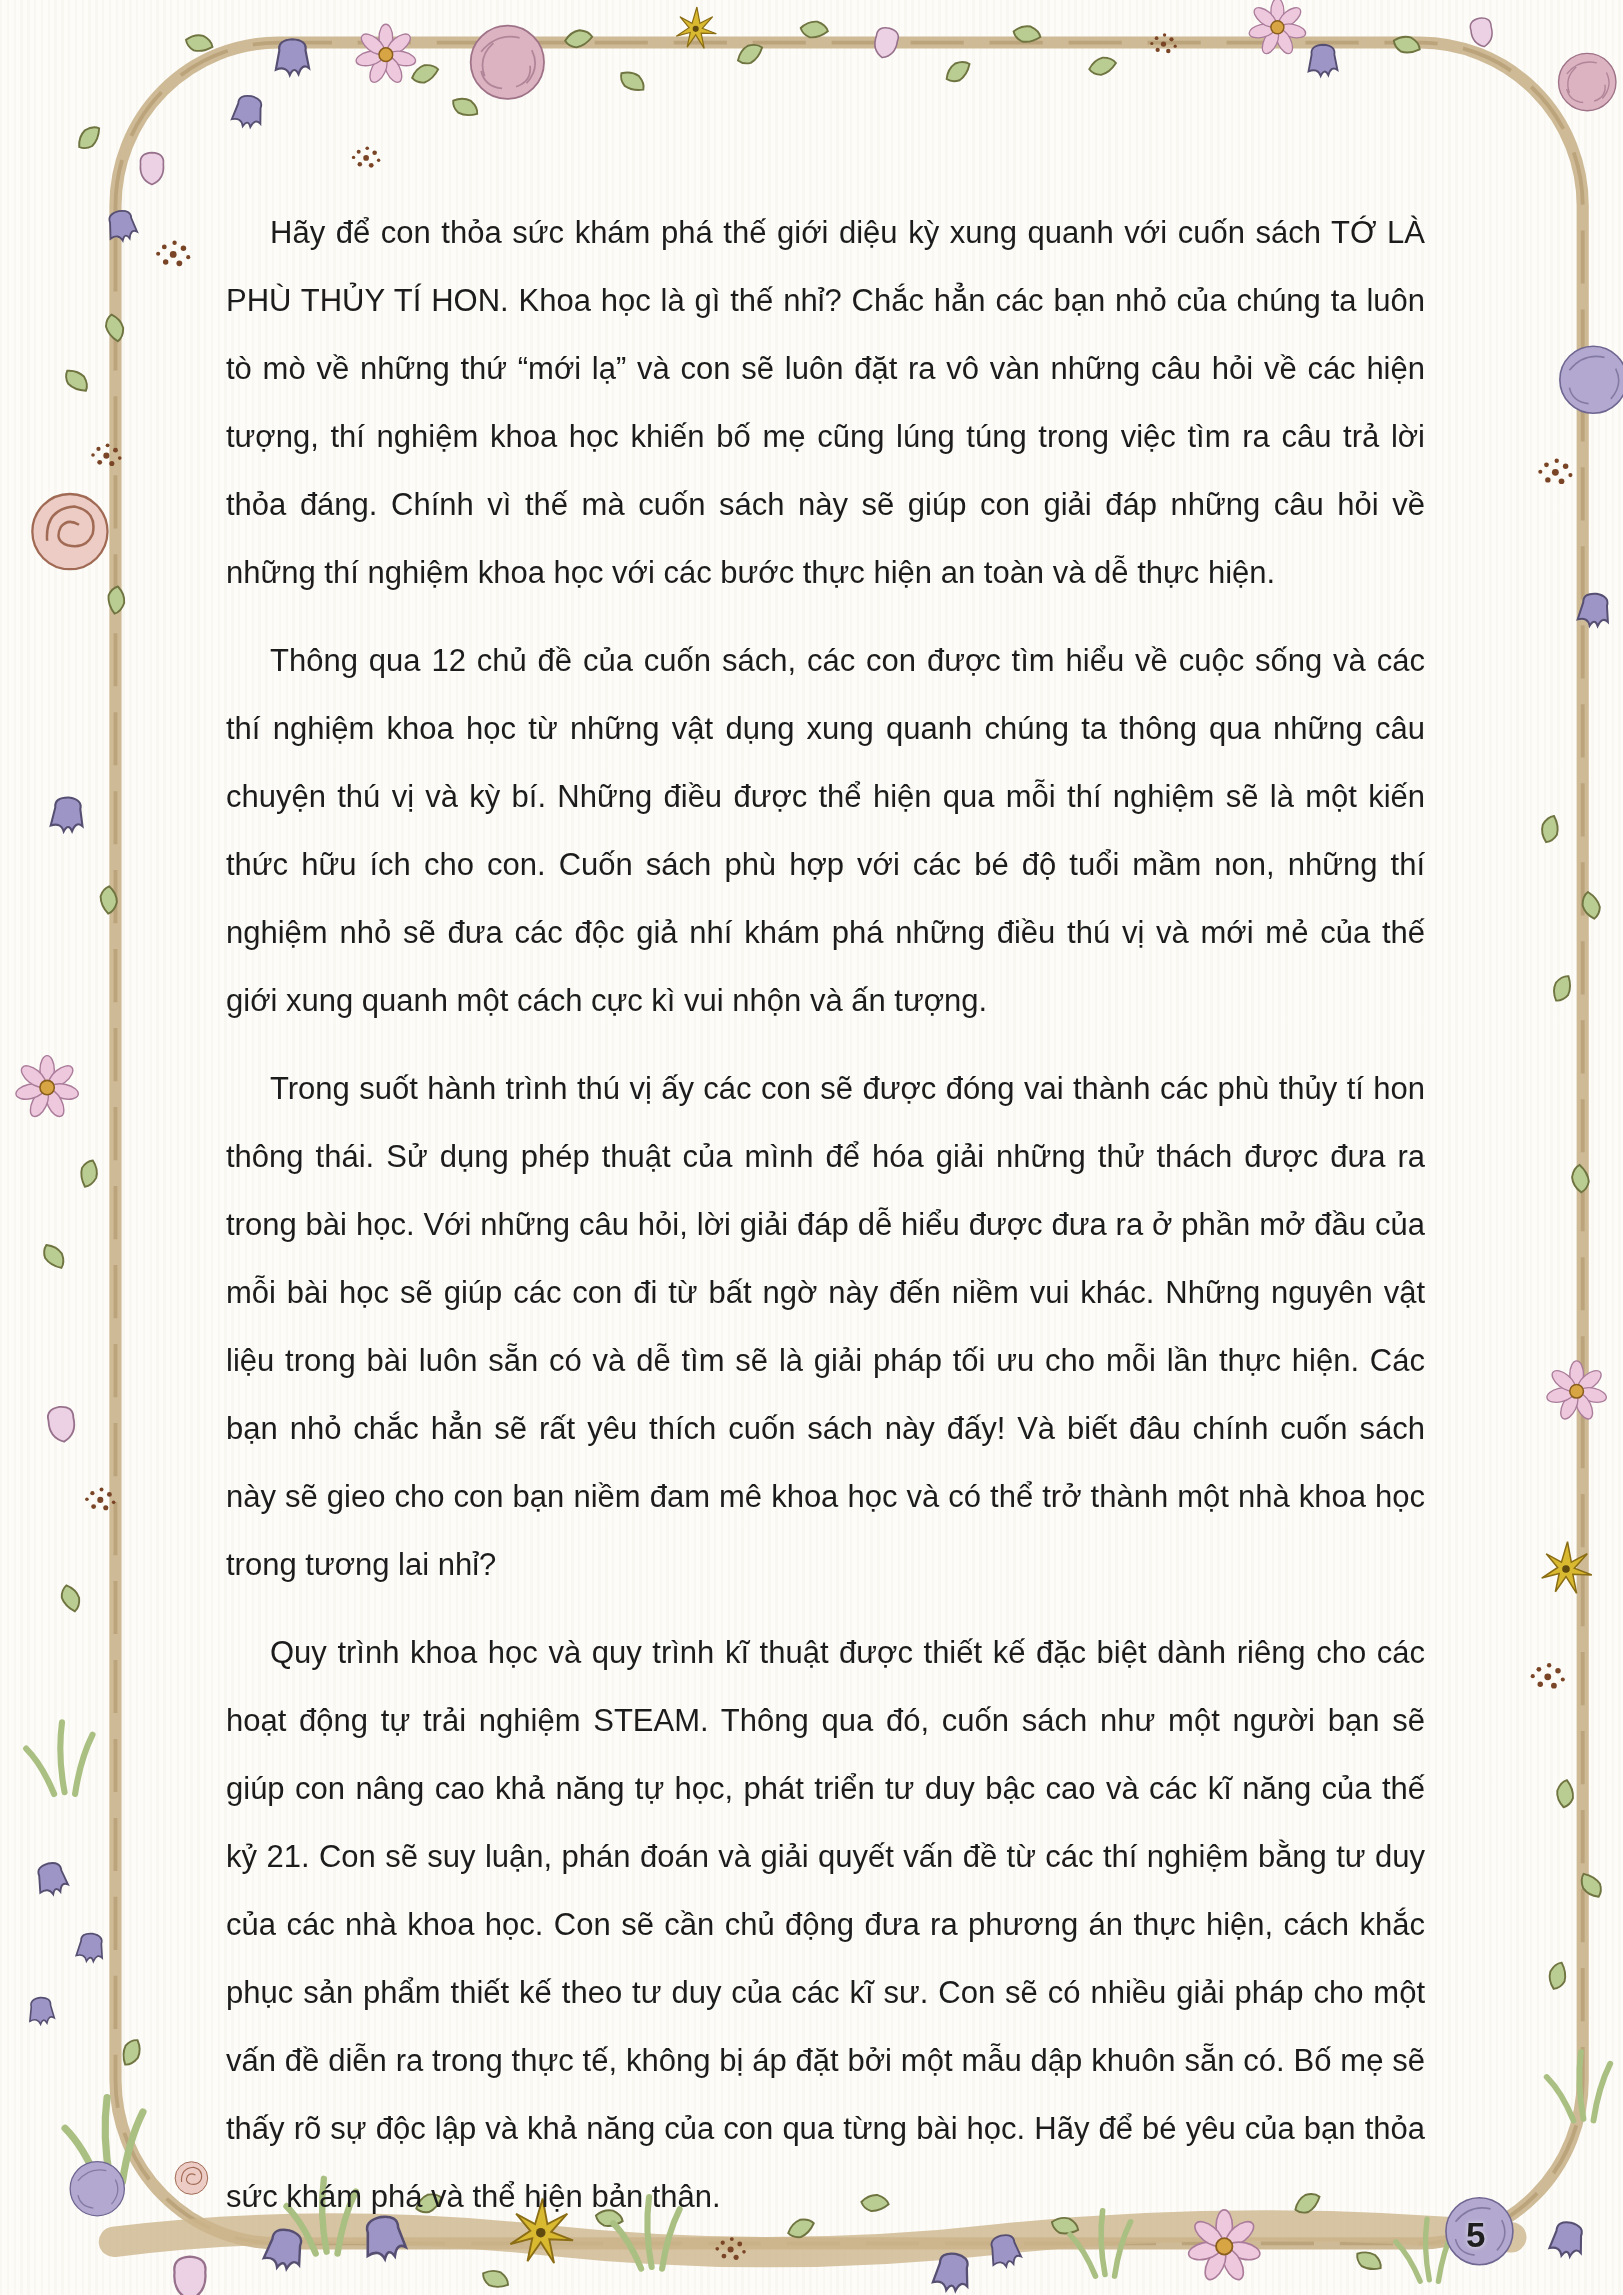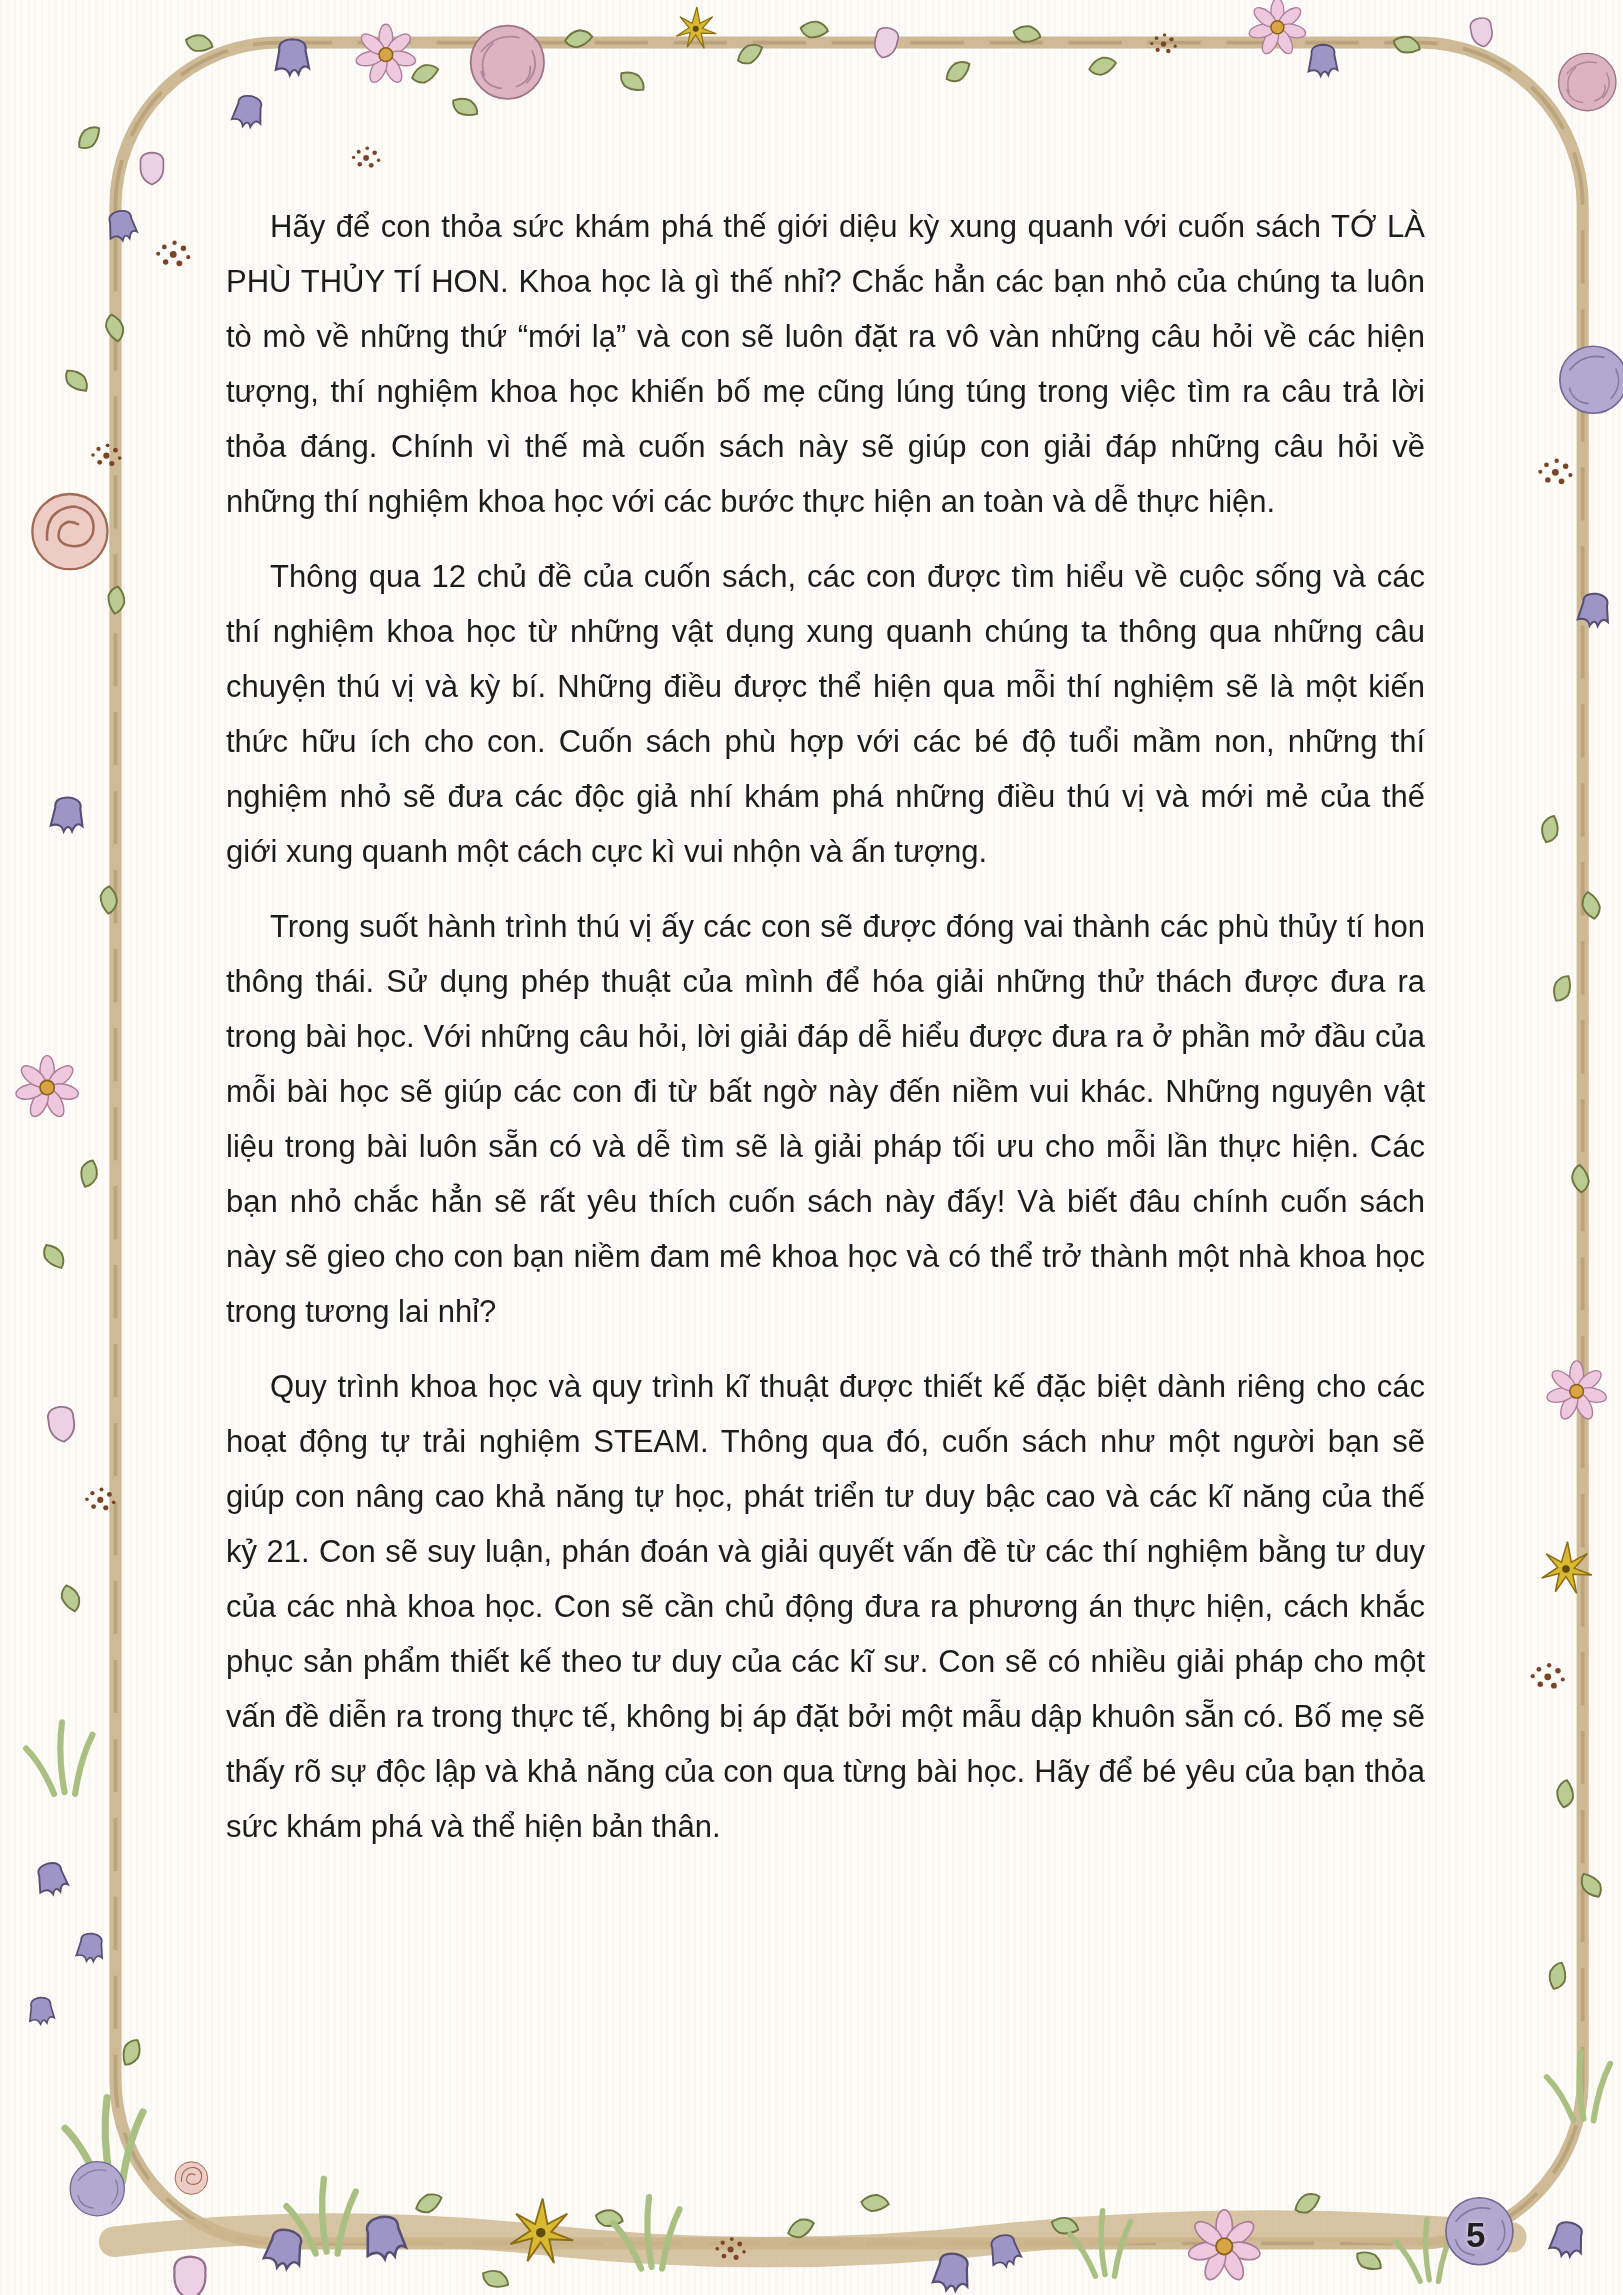--- a/index.html
+++ b/index.html
@@ -30,21 +30,21 @@
   }
   .content h1{
     margin:0 0 64px 0;
     font-size:59px;line-height:62px;
     font-weight:700;letter-spacing:3px;
     text-align:center;
     color:#161616;
   }
   .content p{
     margin:0 0 20px 0;
-    font-size:31px;line-height:55px;
+    font-size:31px;line-height:68px;
     font-weight:500;
     text-align:justify;
     text-indent:44px;
     color:#1c1c1c;
   }
   .content p:last-child{margin-bottom:0;}
   .page-number{
     position:absolute;
     left:1466px;top:2215px;
     font-size:35px;font-weight:700;color:#1f1f1f;

